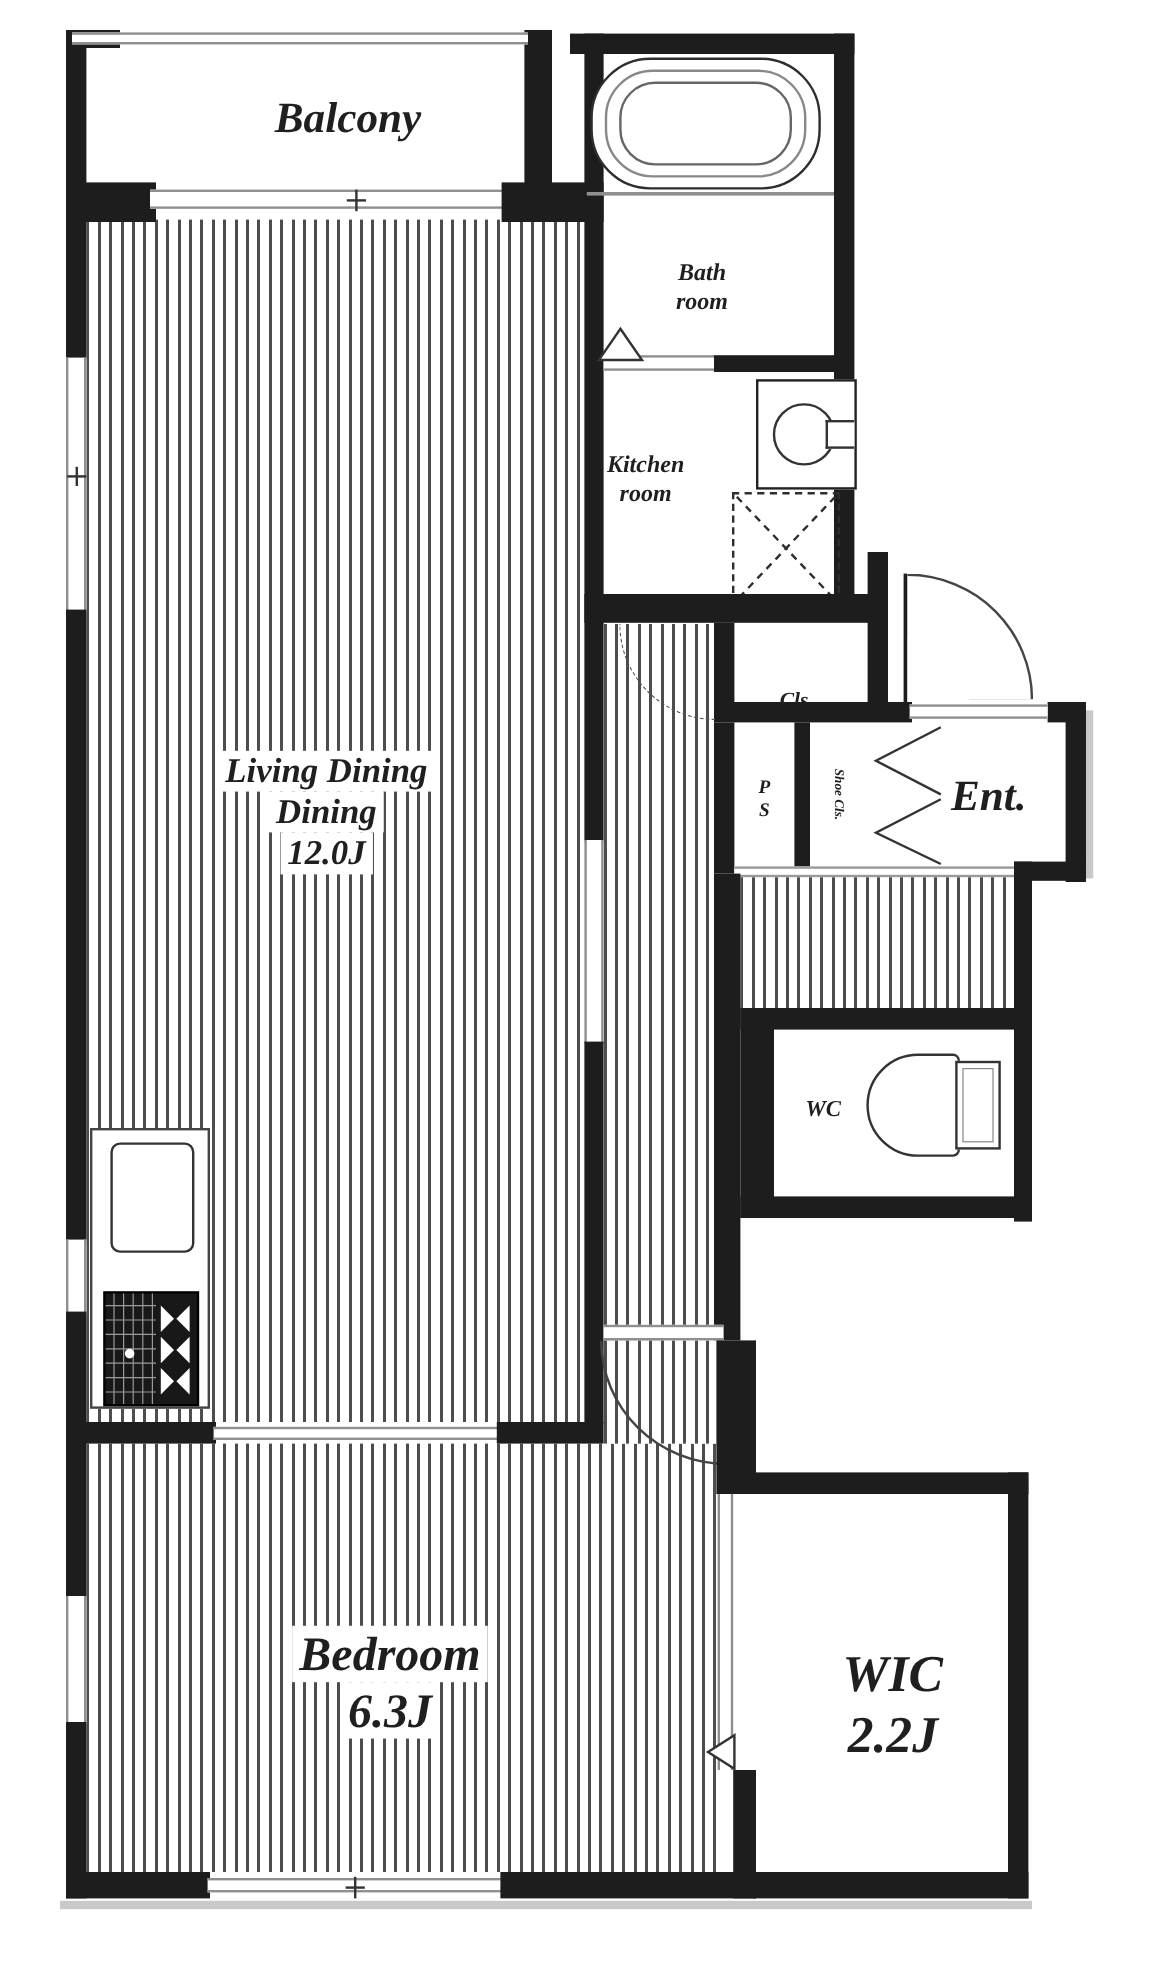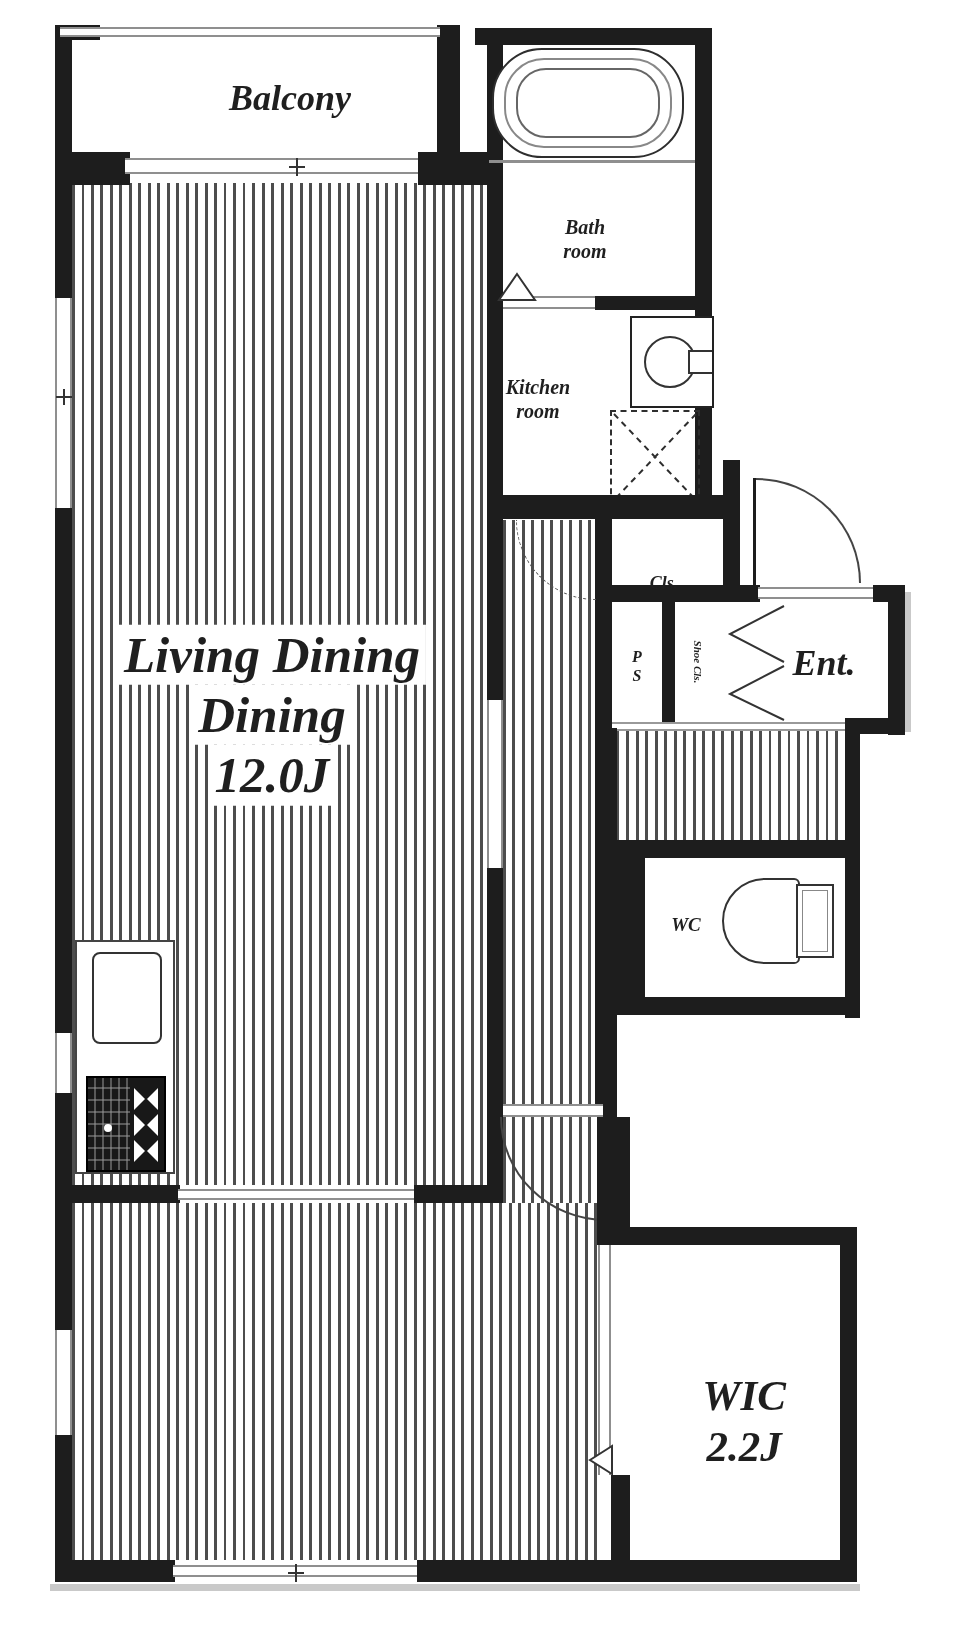--- a/index.html
+++ b/index.html
@@ -171,37 +171,41 @@
     <span>Balcony</span>
   </div>
   <div class="label onwhite" style="left:585px;top:240px;font-size:20px;">
     <span>Bath</span>
     <span>room</span>
   </div>
   <div class="label onwhite" style="left:538px;top:400px;font-size:20px;">
     <span>Kitchen</span>
     <span>room</span>
   </div>
-  <div class="label" style="left:272px;top:715px;font-size:51px;">
+  <div class="label" style="left:272px;top:677px;font-size:29px;">
     <span>Living Dining</span>
     <span>Dining</span>
     <span>12.0J</span>
   </div>
   <div class="label onwhite" style="left:664px;top:557px;font-size:18px;margin-top:27px;">
     <span>Cls.</span>
   </div>
   <div class="label onwhite" style="left:637px;top:667px;font-size:16px;">
     <span>P</span>
     <span>S</span>
   </div>
   <div class="label onwhite vtext" style="left:698px;top:662px;font-size:11px;">Shoe Cls.</div>
   <div class="label onwhite" style="left:824px;top:663px;font-size:36px;">
     <span>Ent.</span>
   </div>
   <div class="label onwhite" style="left:686px;top:925px;font-size:19px;">
     <span>WC</span>
   </div>
+  <div class="label" style="left:325px;top:1402px;font-size:40px;">
+    <span>Bedroom</span>
+    <span>6.3J</span>
+  </div>
   <div class="label onwhite" style="left:744px;top:1422px;font-size:43px;">
     <span>WIC</span>
     <span>2.2J</span>
   </div>
 
 </div>
 
 </body></html>

